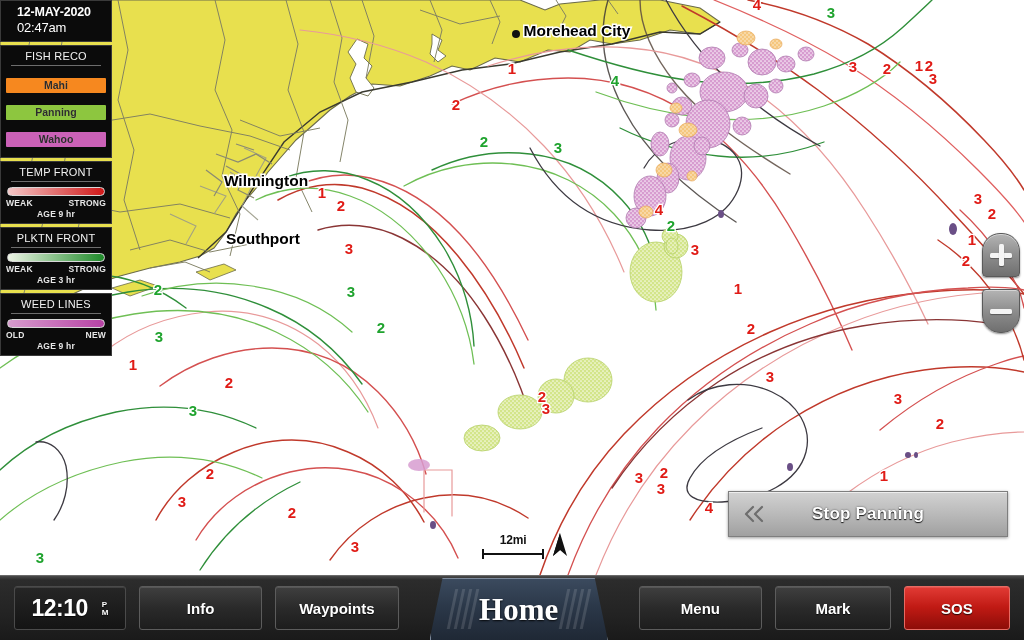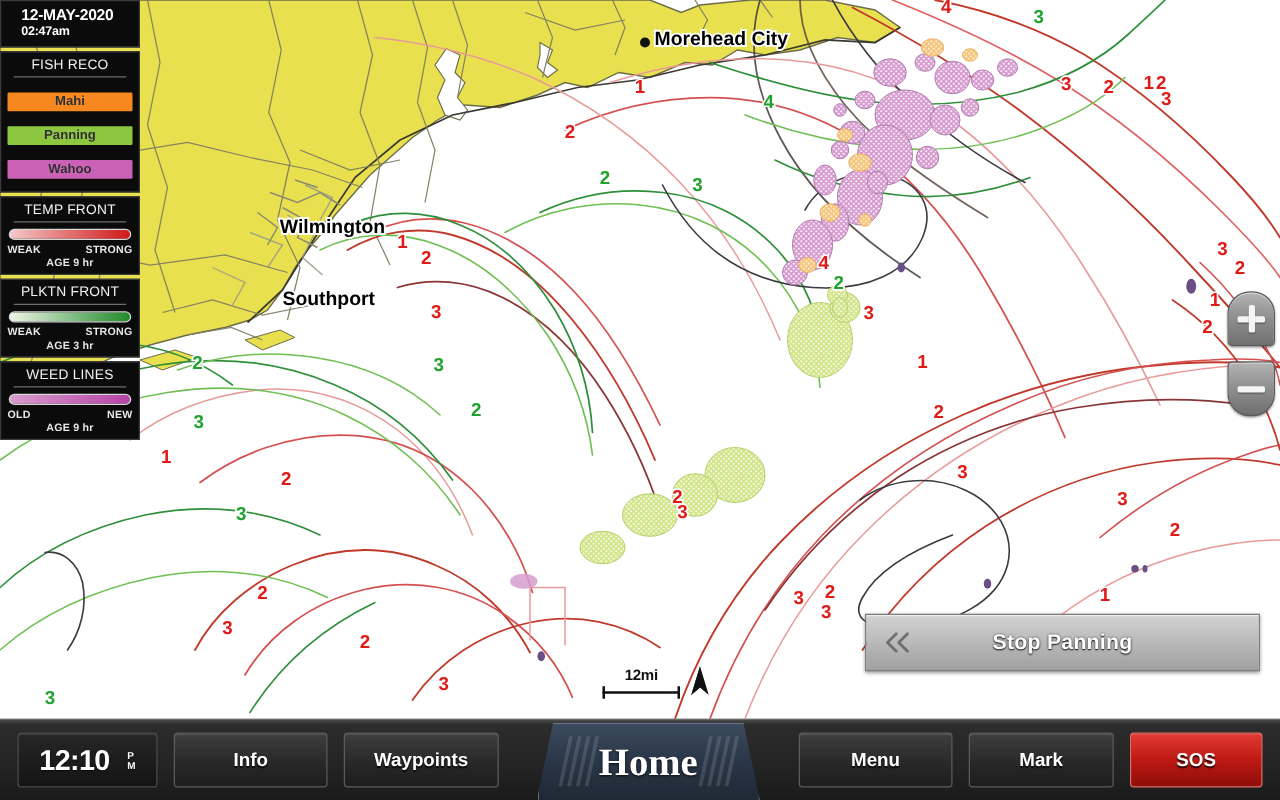--- a/index.html
+++ b/index.html
@@ -31,21 +31,21 @@
   .panel-box {
     background: #0b0b0b;
     border: 1px solid #3a3a3a;
     color: #ffffff;
   }
   #datetime-box {
     padding: 4px 16px 5px;
     line-height: 1.22;
   }
   #datetime-box .dt-date { font-size: 12.5px; font-weight: 700; letter-spacing: -0.2px; }
-  #datetime-box .dt-time { font-size: 10px; font-weight: 700; letter-spacing: -0.2px; }
+  #datetime-box .dt-time { font-size: 13px; font-weight: 400; letter-spacing: -0.2px; }
 
   .panel-title {
     text-align: center;
     font-size: 11px;
     font-weight: 400;
     letter-spacing: 0.2px;
     padding: 4px 0 3px;
     color: #f2f2f2;
   }
   .title-rule {
@@ -129,21 +129,21 @@
     content: ""; position: absolute; left: 0; right: 0; top: 4px;
     height: 2px; background: #111;
   }
   .scale-cap { position: absolute; top: 0; width: 2px; height: 10px; background: #111; }
   .scale-cap.l { left: 0; }
   .scale-cap.r { right: 0; }
   #north-arrow { margin-bottom: 1px; }
 
   #stop-panning-button {
     position: absolute; right: 16px; bottom: 38px;
-    width: 316px; height: 46px;
+    width: 280px; height: 46px;
     z-index: 20;
     background: linear-gradient(180deg, #d2d2d2 0%, #bcbcbc 45%, #a0a0a0 100%);
     border: 1px solid #7e7e7e;
     box-shadow: 0 1px 3px rgba(0,0,0,.4), inset 0 1px 0 rgba(255,255,255,.6);
     display: flex; align-items: center; justify-content: center;
   }
   #stop-panning-button .sp-label {
     font-size: 17px; font-weight: 700; color: #ffffff;
     text-shadow: 0 1px 1px rgba(0,0,0,.85), 0 0 2px rgba(0,0,0,.6);
     letter-spacing: 0.2px;

